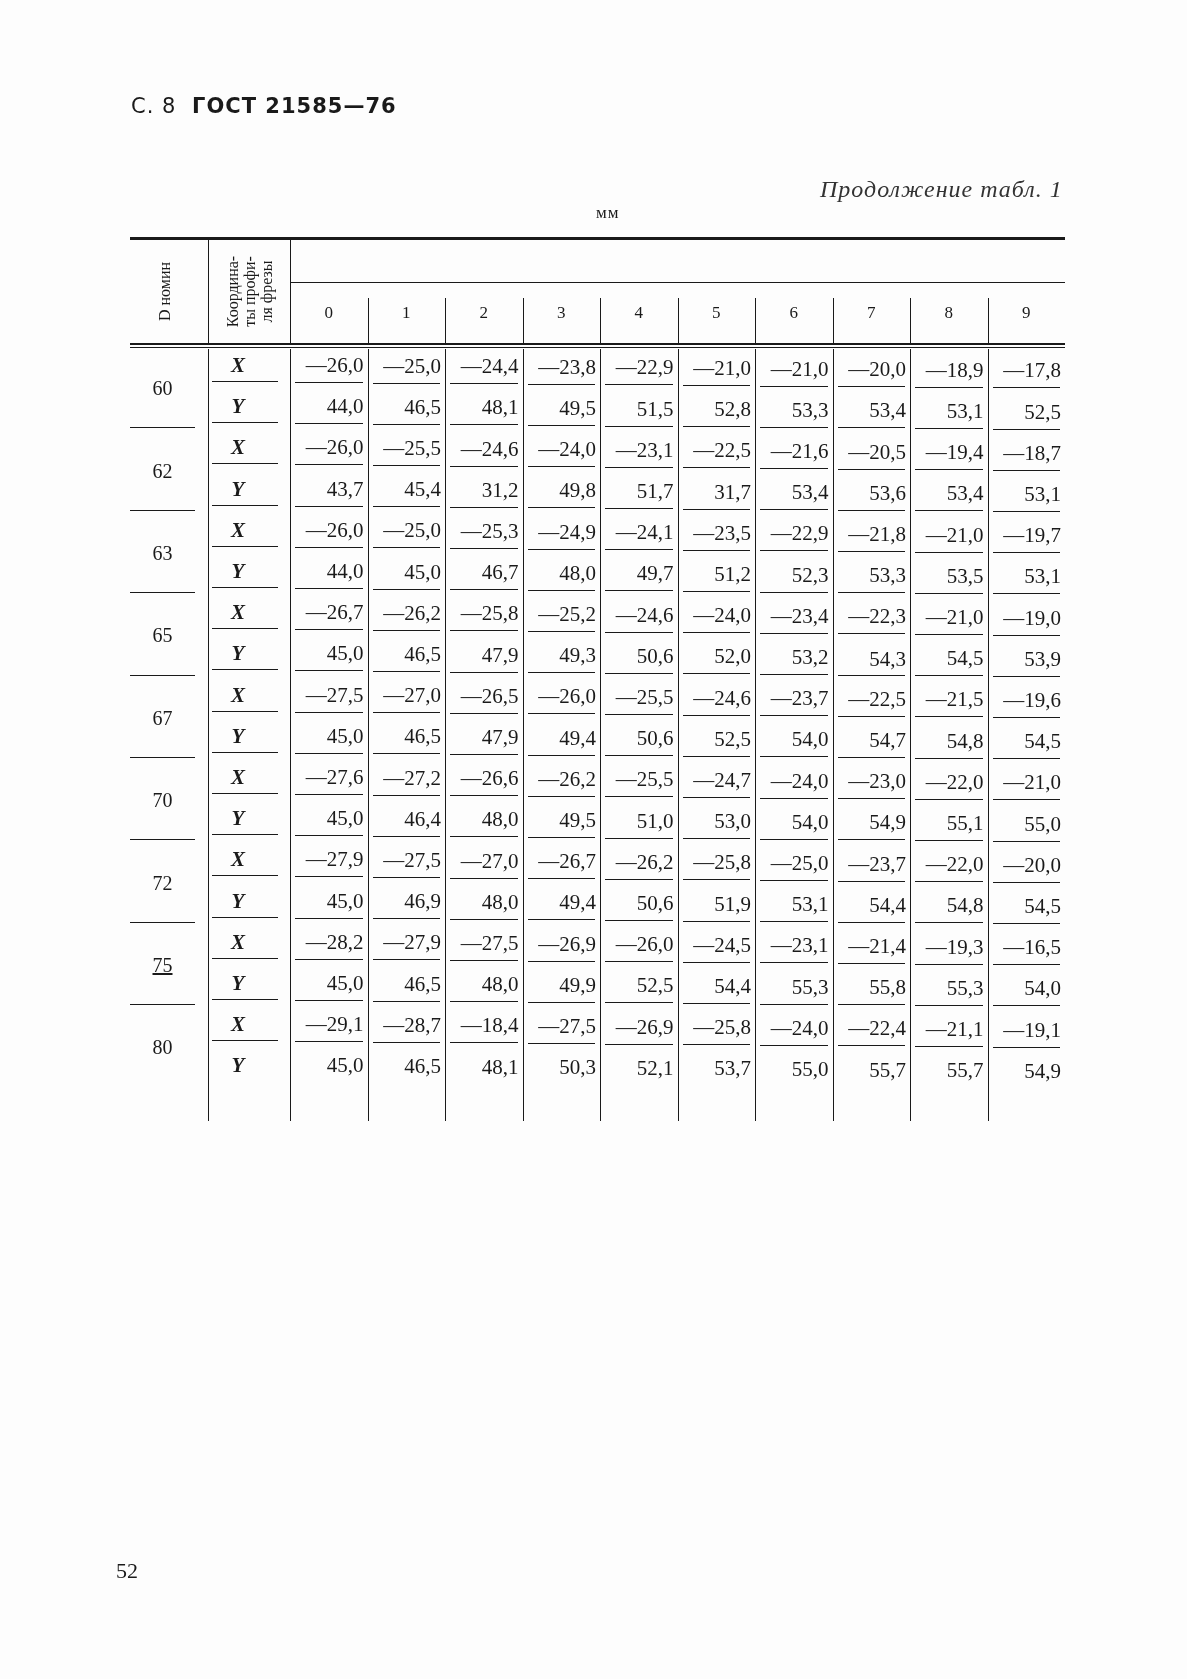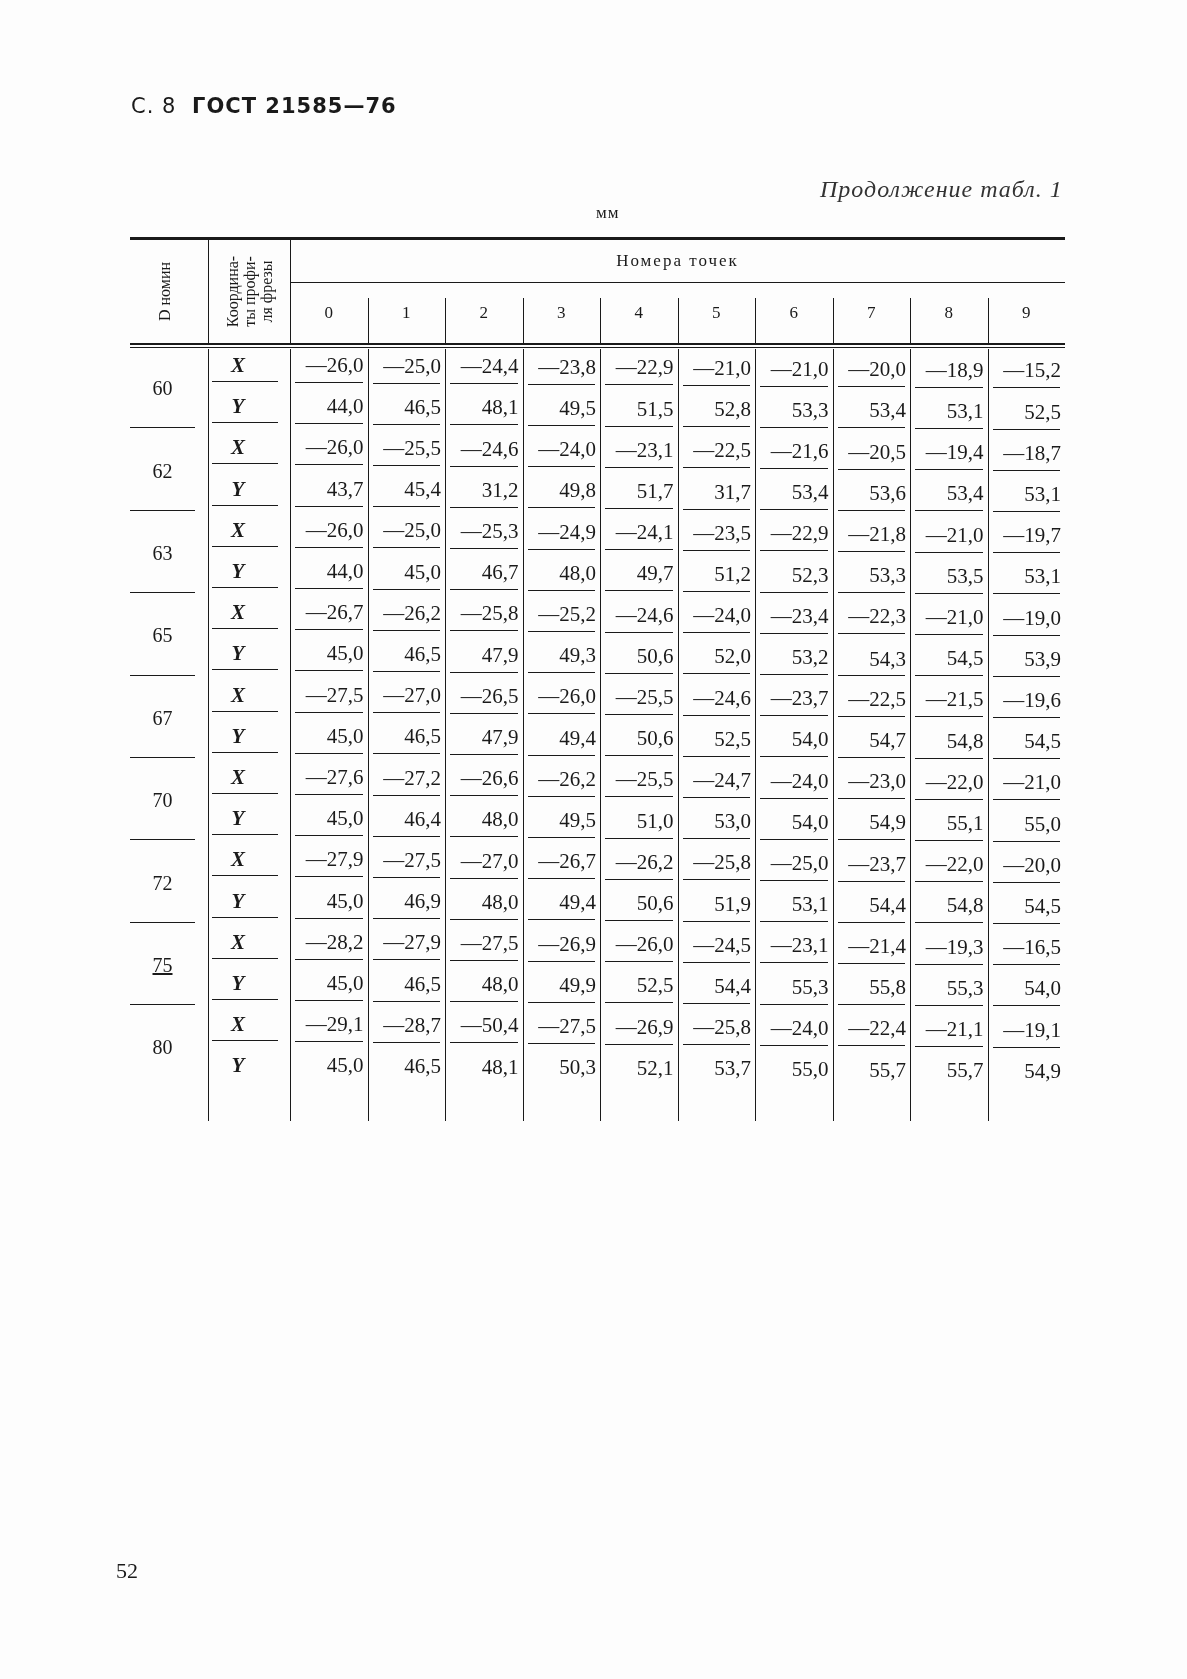--- a/index.html
+++ b/index.html
@@ -45,21 +45,20 @@
   <div class="top-rule"></div>
   <div class="head" id="head">
     <div class="vhead" style="left:0;width:70px;">
       <div class="vtext">D номин</div>
     </div>
     <div class="vline" style="left:78px;top:0;height:103px;"></div>
     <div class="vhead" style="left:78px;width:82px;">
       <div class="vtext" style="width:100px;white-space:normal;">Координа-ты профи-ля фрезы</div>
     </div>
     <div class="vline" style="left:160px;top:0;height:103px;"></div>
-    <div class="group-label">Номера точек</div>
     <div class="group-rule"></div>
     <div class="head-bottom"></div>
   <div class="col-num" style="left: 160px; width: 77.5px;">0</div>
       <div class="col-num" style="left: 237.5px; width: 77.5px;">1</div>
       <div class="vline" style="left: 237.5px; top: 58px; height: 45px;"></div>
       <div class="col-num" style="left: 315px; width: 77.5px;">2</div>
       <div class="vline" style="left: 315px; top: 58px; height: 45px;"></div>
       <div class="col-num" style="left: 392.5px; width: 77.5px;">3</div>
       <div class="vline" style="left: 392.5px; top: 58px; height: 45px;"></div>
       <div class="col-num" style="left: 470px; width: 77.5px;">4</div>
@@ -103,21 +102,21 @@
         <div class="cell" style="left: 470px; width: 77.5px; top: 6.4px;">—22,9</div>
         <div class="uline" style="left: 475px; width: 67.5px; top: 35.4px;"></div>
         <div class="cell" style="left: 547.5px; width: 77.5px; top: 7px;">—21,0</div>
         <div class="uline" style="left: 552.5px; width: 67.5px; top: 36px;"></div>
         <div class="cell" style="left: 625px; width: 77.5px; top: 7.6px;">—21,0</div>
         <div class="uline" style="left: 630px; width: 67.5px; top: 36.6px;"></div>
         <div class="cell" style="left: 702.5px; width: 77.5px; top: 8.2px;">—20,0</div>
         <div class="uline" style="left: 707.5px; width: 67.5px; top: 37.2px;"></div>
         <div class="cell" style="left: 780px; width: 77.5px; top: 8.8px;">—18,9</div>
         <div class="uline" style="left: 785px; width: 67.5px; top: 37.8px;"></div>
-        <div class="cell" style="left: 857.5px; width: 77.5px; top: 9.4px;">—15,2</div>
+        <div class="cell" style="left: 857.5px; width: 77.5px; top: 9.4px;">—17,8</div>
         <div class="uline" style="left: 862.5px; width: 67.5px; top: 38.4px;"></div>
       </div>
       <div class="row" style="top: 41.2px; left: 0px; width: 935px;">
         <div class="coord" style="top: 4px;">Y</div>
         <div class="uline" style="left: 82px; width: 66px; top: 32px;"></div>
         <div class="cell" style="left: 160px; width: 77.5px; top: 4px;">44,0</div>
         <div class="uline" style="left: 165px; width: 67.5px; top: 33px;"></div>
         <div class="cell" style="left: 237.5px; width: 77.5px; top: 4.6px;">46,5</div>
         <div class="uline" style="left: 242.5px; width: 67.5px; top: 33.6px;"></div>
         <div class="cell" style="left: 315px; width: 77.5px; top: 5.2px;">48,1</div>
@@ -488,21 +487,21 @@
         <div class="uline" style="left: 862.5px; width: 67.5px; top: 38.4px;"></div>
       </div>
       <div class="dcell" style="top: 687.4px;">80</div>
       <div class="row" style="top: 659.2px; left: 0px; width: 935px;">
         <div class="coord" style="top: 4px;">X</div>
         <div class="uline" style="left: 82px; width: 66px; top: 32px;"></div>
         <div class="cell" style="left: 160px; width: 77.5px; top: 4px;">—29,1</div>
         <div class="uline" style="left: 165px; width: 67.5px; top: 33px;"></div>
         <div class="cell" style="left: 237.5px; width: 77.5px; top: 4.6px;">—28,7</div>
         <div class="uline" style="left: 242.5px; width: 67.5px; top: 33.6px;"></div>
-        <div class="cell" style="left: 315px; width: 77.5px; top: 5.2px;">—50,4</div>
+        <div class="cell" style="left: 315px; width: 77.5px; top: 5.2px;">—18,4</div>
         <div class="uline" style="left: 320px; width: 67.5px; top: 34.2px;"></div>
         <div class="cell" style="left: 392.5px; width: 77.5px; top: 5.8px;">—27,5</div>
         <div class="uline" style="left: 397.5px; width: 67.5px; top: 34.8px;"></div>
         <div class="cell" style="left: 470px; width: 77.5px; top: 6.4px;">—26,9</div>
         <div class="uline" style="left: 475px; width: 67.5px; top: 35.4px;"></div>
         <div class="cell" style="left: 547.5px; width: 77.5px; top: 7px;">—25,8</div>
         <div class="uline" style="left: 552.5px; width: 67.5px; top: 36px;"></div>
         <div class="cell" style="left: 625px; width: 77.5px; top: 7.6px;">—24,0</div>
         <div class="uline" style="left: 630px; width: 67.5px; top: 36.6px;"></div>
         <div class="cell" style="left: 702.5px; width: 77.5px; top: 8.2px;">—22,4</div>

